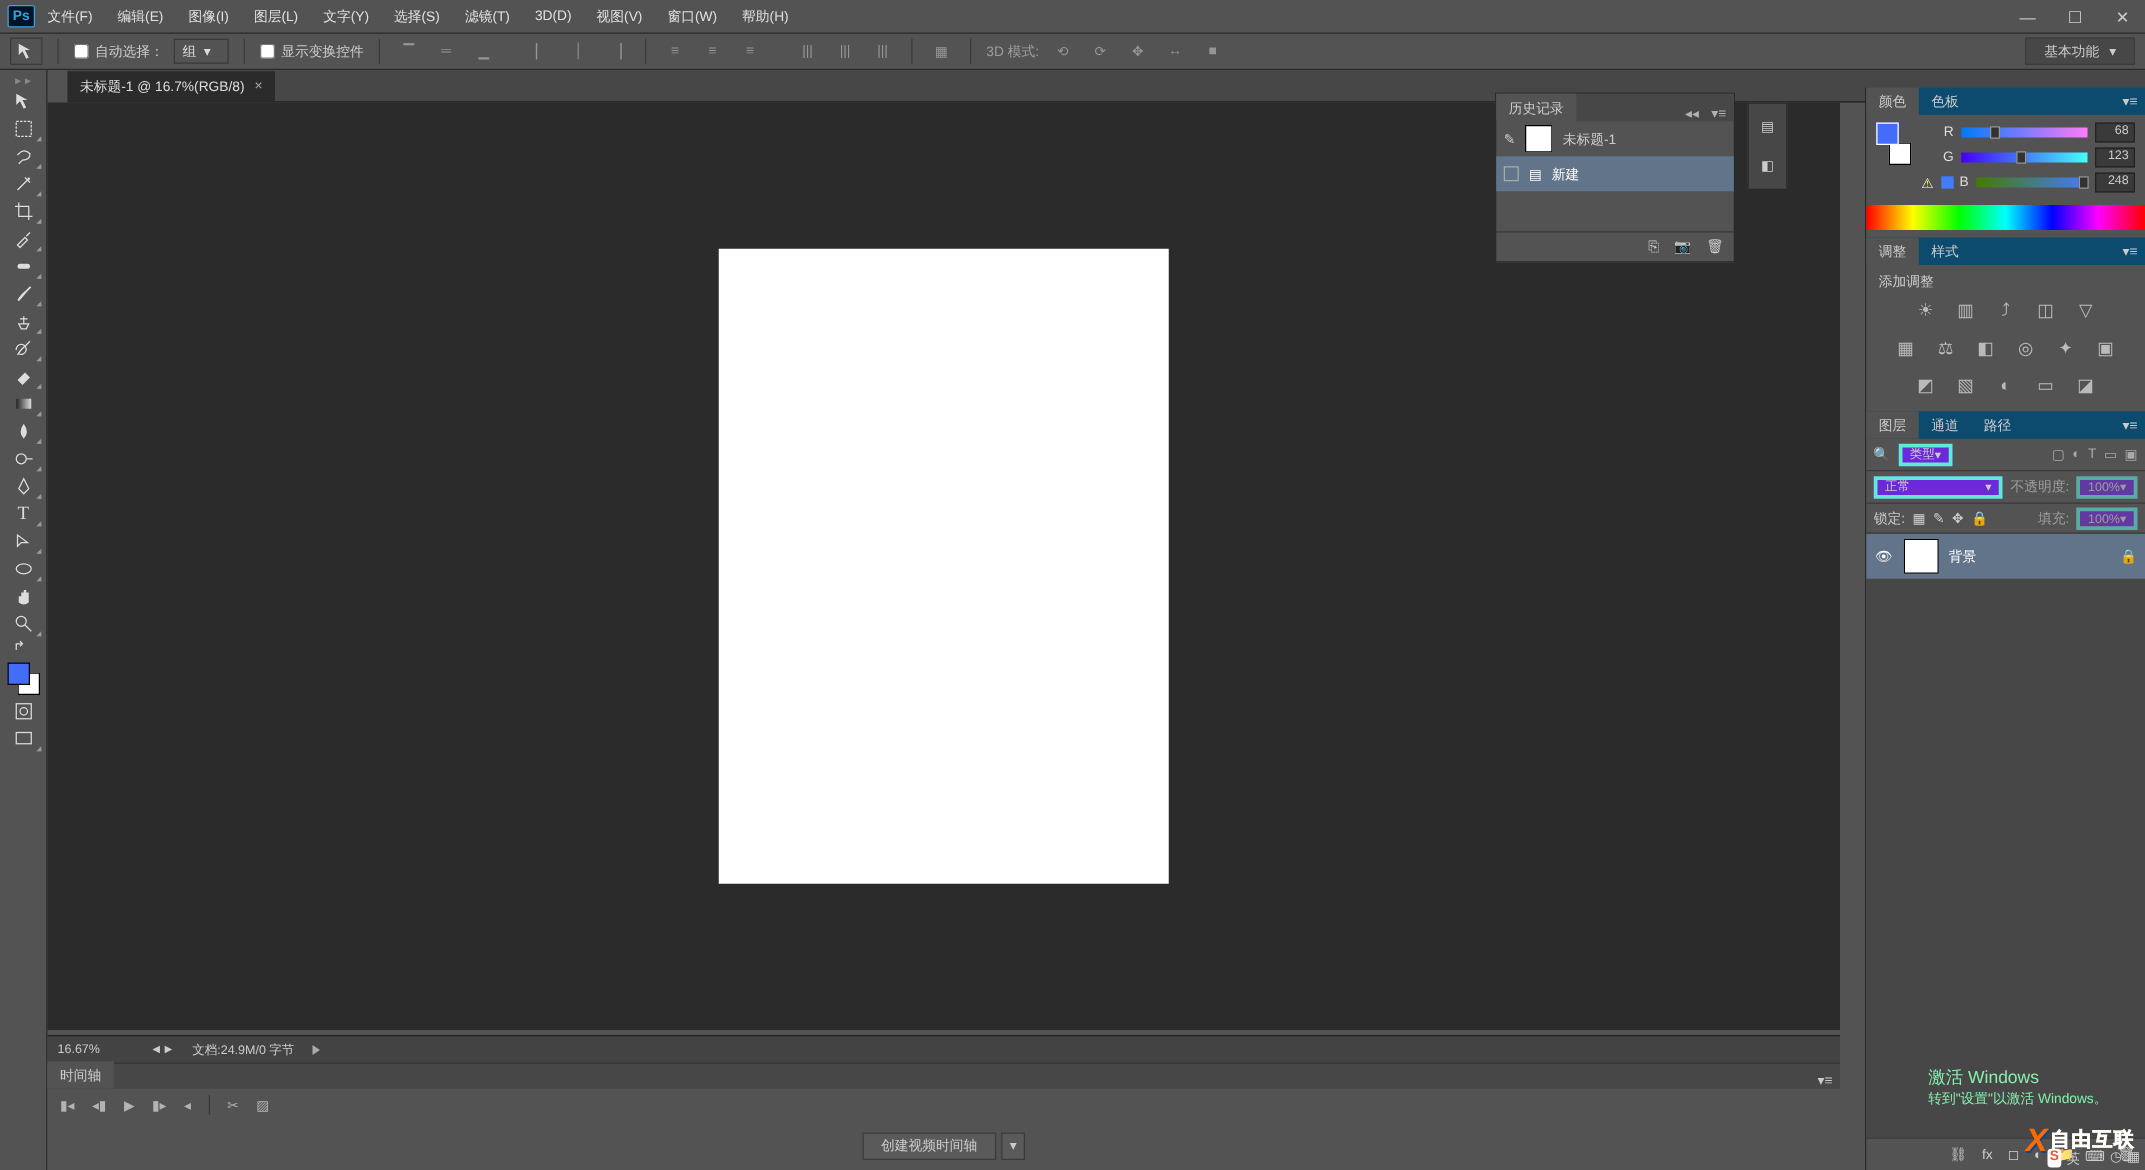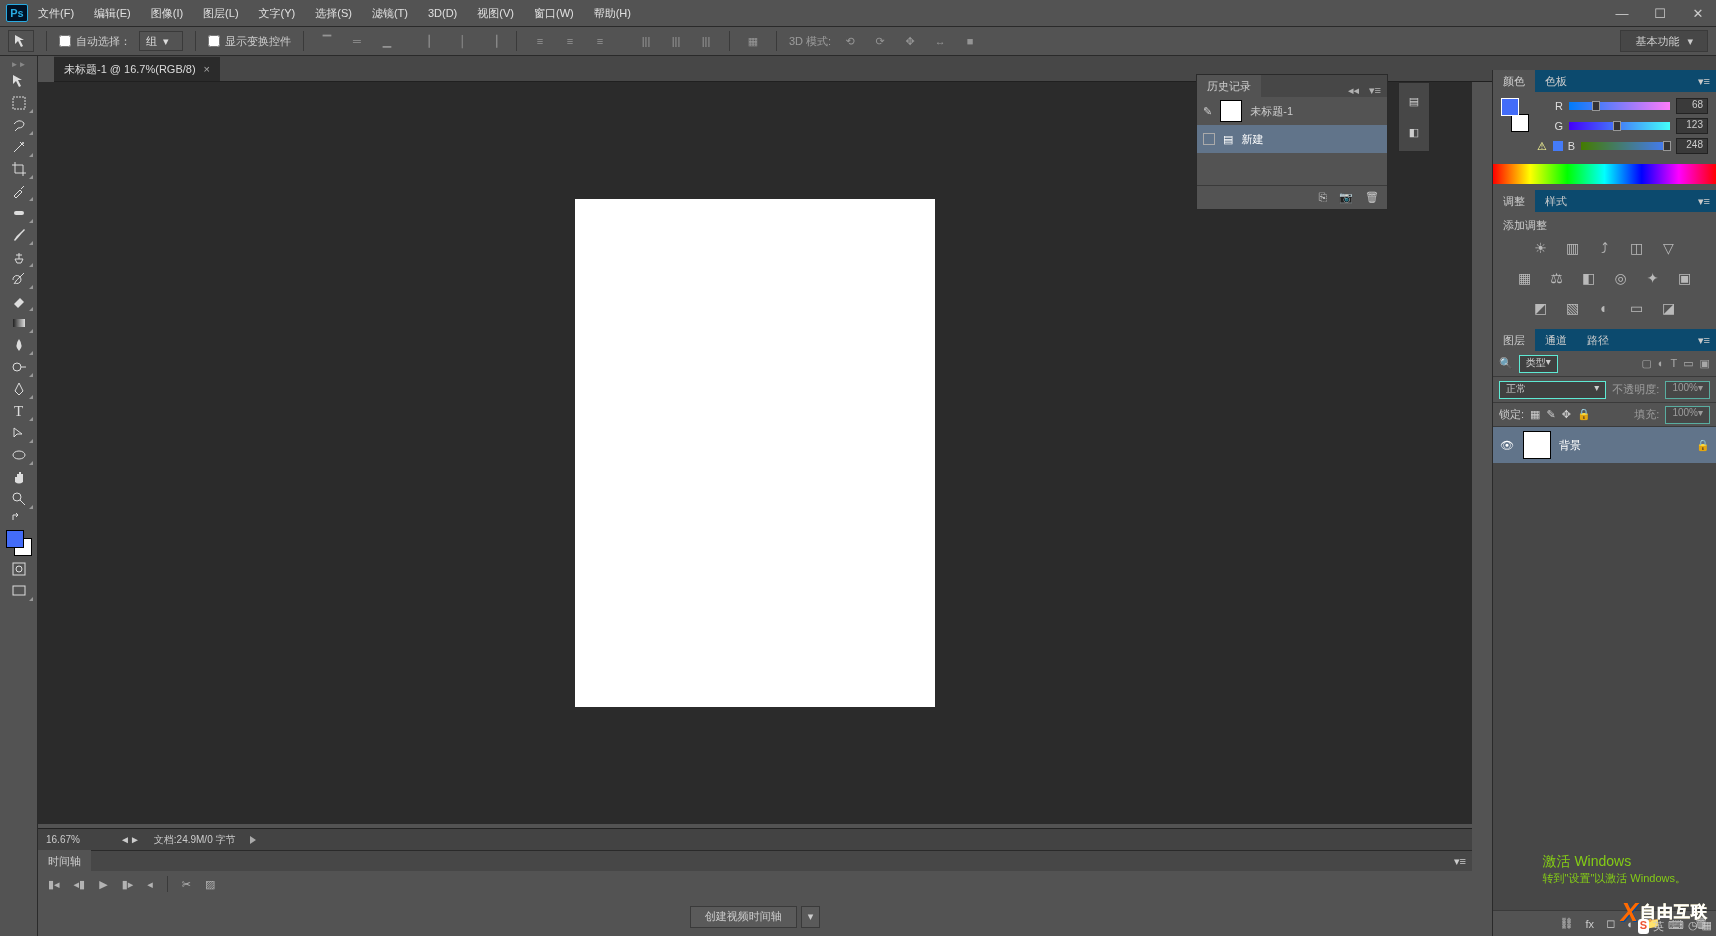--- a/index.html
+++ b/index.html
@@ -80,49 +80,49 @@
 .bar-b { background: linear-gradient(90deg, #447b00, #447bff); }
 .spectrum { height: 20px; background: linear-gradient(90deg, red, yellow, lime, cyan, blue, magenta, red); margin: 2px 0 0 0; }
 
 
 .adj-body { padding: 6px 10px; }
 .adj-icon-row { display: flex; gap: 12px; justify-content: center; padding: 6px 0; }
 .adj-icon { width: 20px; height: 18px; display: flex; align-items: center; justify-content: center; opacity: 0.85; font-size: 14px; }
 
 
 .layers-filter { height: 26px; display: flex; align-items: center; gap: 6px; padding: 0 6px; border-bottom: 1px solid #3a3a3a; }
-.lay-select { height: 18px; border: 1px solid #5eead4; background: #404040; padding: 0 6px; font-size: 10px; color: #ccc; display: flex; align-items: flex-start; }
+.lay-select { height: 18px; border: 3px solid #5eead4; background: #6d28d9; padding: 0 6px; font-size: 10px; color: #ccc; display: flex; align-items: flex-end; }
 .lay-icons { margin-left: auto; display: flex; gap: 6px; }
 .lay-icons span { opacity: 0.7; }
 .layers-mode { height: 26px; display: flex; align-items: center; gap: 6px; padding: 0 6px; border-bottom: 1px solid #3a3a3a; }
 .layers-lock { height: 24px; display: flex; align-items: center; gap: 6px; padding: 0 6px; border-bottom: 1px solid #3a3a3a; }
 .layers-list { flex: 1; background: #474747; overflow: hidden; }
 .layer-row { height: 36px; display: flex; align-items: center; gap: 8px; padding: 0 6px; background: #61748a; color: #fff; }
 .layer-eye { width: 16px; text-align: center; }
 .layer-thumb { width: 28px; height: 28px; background: #fff; border: 1px solid #000; }
 .layer-lock { margin-left: auto; }
 .layers-footer { height: 26px; border-top: 1px solid #3a3a3a; display: flex; align-items: center; justify-content: flex-end; gap: 12px; padding: 0 8px; }
 
 
 .status-bar { position: absolute; left: 38px; right: 244px; bottom: 86px; height: 22px; background: #434343; border-top: 1px solid #222; display: flex; align-items: center; padding: 0 8px; gap: 14px; font-size: 10px; }
 .status-zoom { width: 60px; }
 .status-play { width: 8px; height: 8px; border-left: 6px solid #aaa; border-top: 4px solid transparent; border-bottom: 4px solid transparent; }
 
 
 .timeline { position: absolute; left: 38px; right: 244px; bottom: 0; height: 86px; background: #535353; border-top: 1px solid #2a2a2a; display: flex; flex-direction: column; }
-.timeline-tab { height: 20px; background: #474747; display: flex; align-items: center; }
+.timeline-tab { height: 20px; background: #474747; display: flex; align-items: flex-end; }
 .timeline-tab .ph-tab { background: #535353; }
 .timeline-ctrl { height: 26px; display: flex; align-items: center; gap: 14px; padding: 0 10px; }
 .tl-btn { opacity: 0.8; }
 .timeline-body { flex: 1; display: flex; align-items: center; justify-content: center; }
 .tl-main-btn { height: 22px; padding: 0 14px; background: #5a5a5a; border: 1px solid #3a3a3a; display: flex; align-items: center; }
 .timeline-foot { height: 16px; background: #474747; border-top: 1px solid #2a2a2a; display: flex; align-items: center; padding: 0 8px; gap: 10px; font-size: 9px; }
 
 
-.activate { position: absolute; right: 30px; bottom: 50px; color: #84cc16; font-size: 14px; }
+.activate { position: absolute; right: 30px; bottom: 50px; color: #86efac; font-size: 14px; }
 .activate .sub { font-size: 11px; }
 
 
 .br-logo { position: absolute; right: 8px; bottom: 8px; display: flex; align-items: center; gap: 2px; }
 .br-x { color: #ff6a00; font-size: 26px; font-weight: bold; font-style: italic; text-shadow: 1px 1px 0 #034a9a; }
 .br-text { font-size: 16px; font-weight: bold; color: #fde047; -webkit-text-stroke: 0.5px #fff; letter-spacing: 1px; }
 
 
 .tray { position: absolute; right: 4px; bottom: 2px; display: flex; gap: 4px; font-size: 11px; }
 

